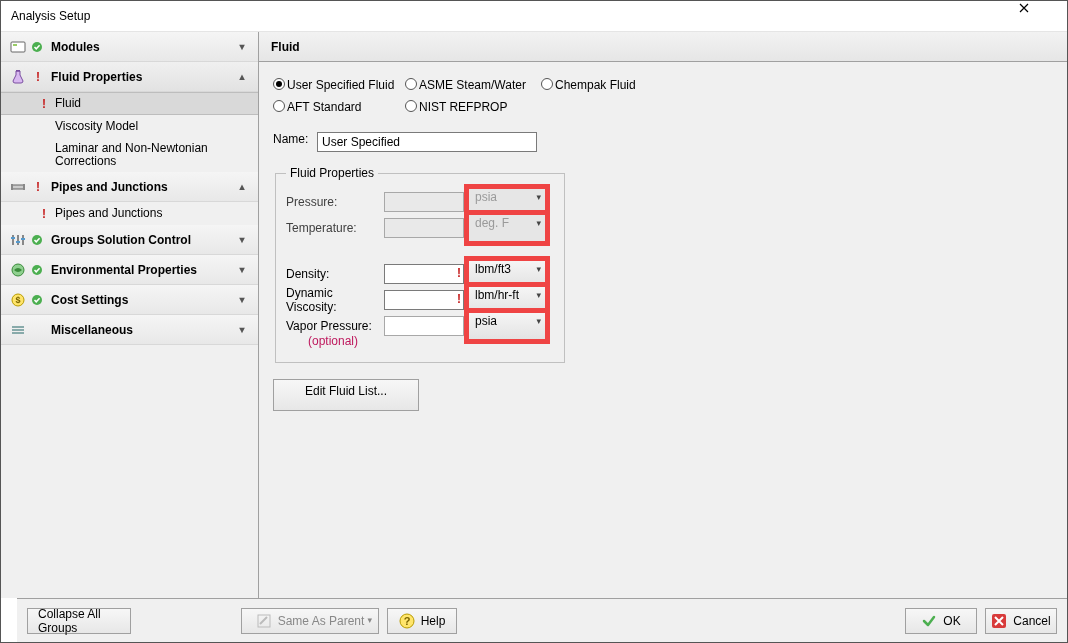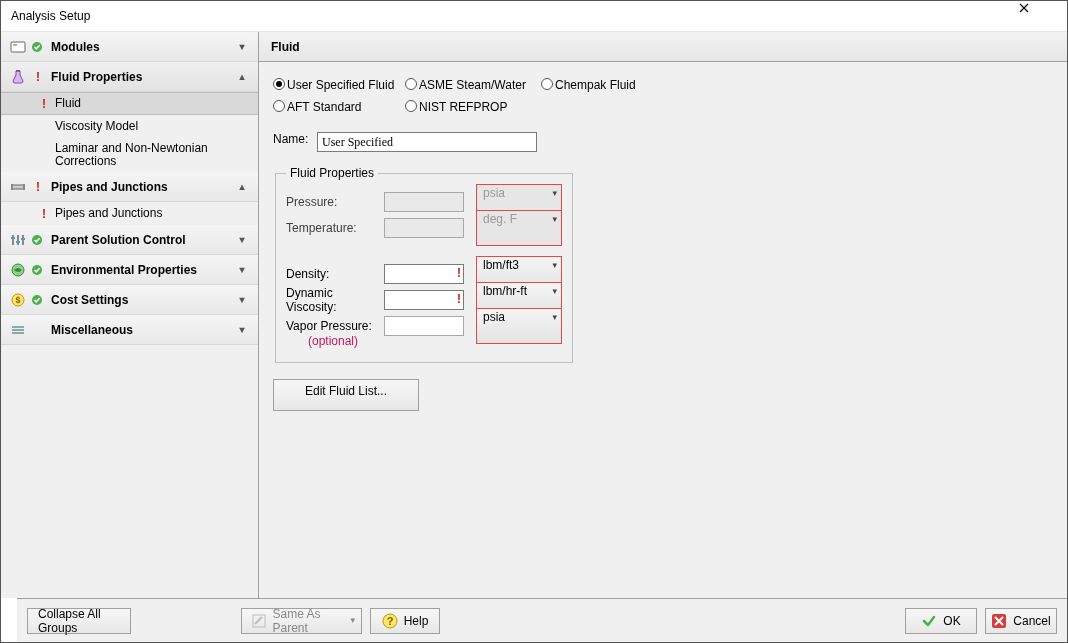--- a/index.html
+++ b/index.html
@@ -39,48 +39,48 @@
   
   .radiorow { display:flex; gap:8px; margin-bottom:4px; }
   .radio { display:flex; align-items:flex-start; gap:2px; min-width:120px; height:18px; cursor:default;}
   .radio .circle { width:12px; height:12px; border:1px solid #555; border-radius:50%; display:flex; align-items:center; justify-content:center; background:#fff;}
   .radio.checked .circle::after { content:""; width:6px; height:6px; border-radius:50%; background:#000;}
   .radio .rlabel { font-size:12px; }
 
   
   .namerow { display:flex; align-items:flex-start; margin-top:14px; }
   .namerow .nlabel { width:44px; }
-  .namerow input { width:220px; height:20px; font-size:12px; padding:1px 4px; border:1px solid #7a7a7a; background:#fff;font-family:Liberation Serif, serif;}
+  .namerow input { width:220px; height:20px; font-size:12px; padding:1px 4px; border:1px solid #7a7a7a; background:#fff;}
 
   
   fieldset.fp { border:1px solid #c0c0c0; margin-top:14px; width:290px; padding:10px 10px 14px 10px;}
   fieldset.fp legend { font-size:12px; padding:0 4px;}
   .fprow { display:flex; align-items:center; height:24px; margin-bottom:2px;}
   .fprow.gap { margin-bottom:22px;align-items:center;}
   .fprow .flabel { width:98px; font-size:12px;}
   .fprow .flabel.dis,.fprow input.dis { color:#404040;}
   .fprow .finput { width:80px; height:20px; border:1px solid #a8a8a8; background:#fff; font-size:12px; padding:1px 4px; position:relative;}
   .fprow .finput.dis { background:#e9e9e9;}
   .fprow .finput.req { border:1px solid #7a7a7a;}
   .fprow .req-exc { position:absolute; right:2px; top:1px; color:#c62020; font-weight:bold; font-size:12px;}
-  .fprow .funit { width:86px; height:36px; border:1px solid #ef4444; background:linear-gradient(#f5f5f5,#e3e3e3); font-size:12px; padding:1px 6px 1px 6px; margin-left:12px; position:relative;}
+  .fprow .funit { width:86px; height:36px; border:5px solid #ef4444; background:linear-gradient(#f5f5f5,#e3e3e3); font-size:12px; padding:1px 6px 1px 6px; margin-left:0; position:relative;}
   .fprow .funit.dis { color:#9a9a9a; background:#e6e6e6;}
   .fprow .funit .dd { position:absolute; right:4px; top:3px; font-size:9px; color:#444;}
   .sublabel { font-size:12px; margin-left:22px; margin-top:-4px; color:#be185d;}
 
   .btn-editfluid { margin-top:16px; width:146px; height:32px; border:1px solid #a0a0a0; background:linear-gradient(#f7f7f7,#e7e7e7); font-size:12px; cursor:default; text-align:center; line-height:22px;}
 
   
   .footer { position:absolute; left:16px; right:0; bottom:0; height:44px; border-top:1px solid #a0a0a0; background:#f0f0f0; display:flex; align-items:center; padding:0 10px;}
   .btn { height:26px; border:1px solid #a0a0a0; background:linear-gradient(#f7f7f7,#e7e7e7); font-size:12px; display:flex; align-items:center; justify-content:center; cursor:default; padding:0 10px; gap:6px;}
   .btn.small { width:104px; }
   .footer-left { display:flex; gap:8px; align-items:center; width:214px;}
   .footer-mid { display:flex; gap:8px; align-items:center;}
   .footer-right { margin-left:auto; display:flex; gap:8px;}
-  .sap { width:121px; display:flex; align-items:center; gap:6px; color:#888; position:relative;}
+  .sap { width:138px; display:flex; align-items:center; gap:6px; color:#888; position:relative;}
   .sap .mini-dd { position:absolute; right:6px; top:6px; font-size:9px; color:#888;}
   .iconbox { width:16px; height:16px; display:flex; align-items:center; justify-content:center;}
 
   
   svg { display:block; }
 
   
   .sb-fill { flex:1; background:#f0f0f0;}
 </style>
 </head>
@@ -167,21 +167,21 @@
             <rect x="6" y="9" width="4" height="2" fill="#59c"></rect>
             <rect x="11" y="6" width="4" height="2" fill="#59c"></rect>
           </svg>
       </span>
       <span class="gstatus chk">
         <svg width="12" height="12" viewBox="0 0 12 12">
             <circle cx="6" cy="6" r="5" fill="#4caf50"></circle>
             <path d="M3.5 6 L5.2 7.8 L8.6 4.2" stroke="#fff" stroke-width="1.5" fill="none"></path>
           </svg>
       </span>
-      <span class="glabel">Parent Solution Control</span>
+      <span class="glabel">Groups Solution Control</span>
       <span class="gchev">▾</span>
     </div>
 
     <div class="grp-head">
       <span class="gicon">
         <svg width="16" height="16" viewBox="0 0 16 16">
             <circle cx="8" cy="8" r="6" fill="#8fd08f" stroke="#3a8a3a"></circle>
             <path d="M4 8 q4 -4 8 0 q-4 4 -8 0" fill="#3a8a3a"></path>
           </svg>
       </span>

